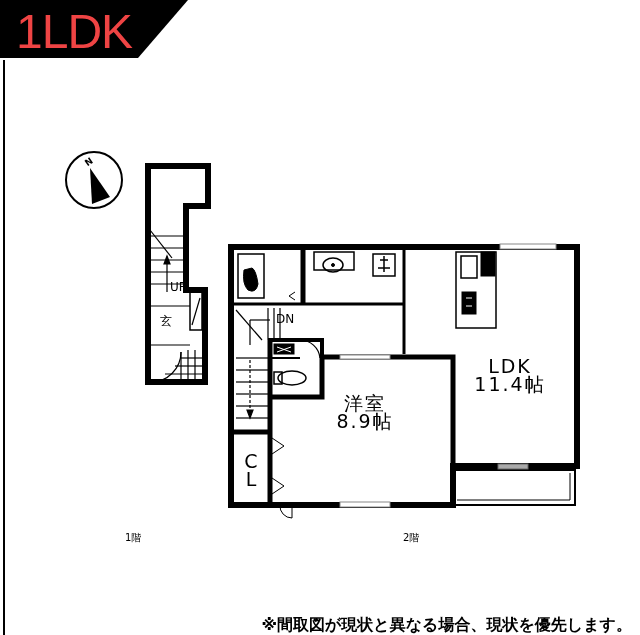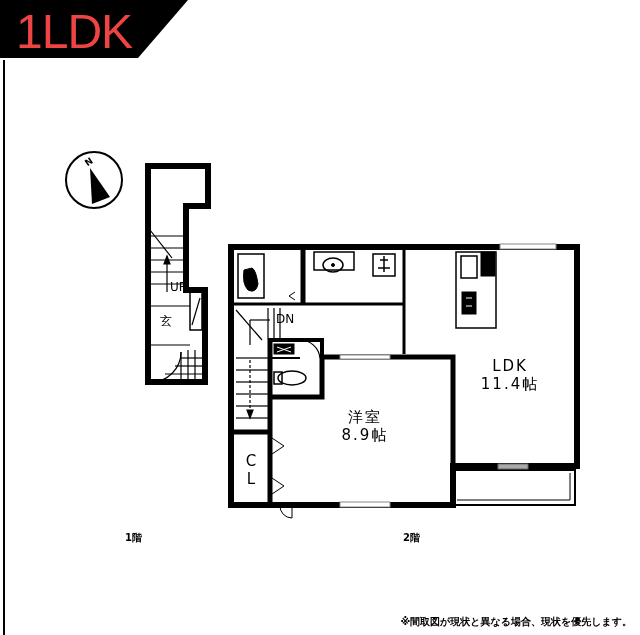--- a/index.html
+++ b/index.html
@@ -5,23 +5,23 @@
   html, body { margin: 0; padding: 0; background: #ffffff; }
   body { width: 640px; height: 635px; position: relative; overflow: hidden;
          font-family: "DejaVu Sans", sans-serif; color: #000; }
   .title-banner { position: absolute; left: 0; top: 0; width: 190px; height: 66px; }
   .title-banner svg { position: absolute; left: 0; top: 0; }
   .title-text { position: absolute; left: 16px; top: 4px; font-family: "Liberation Sans", sans-serif;
                 font-size: 48px; color: #ef4444; letter-spacing: -1px; line-height: 56px; }
   .left-rule { position: absolute; left: 3px; top: 60px; width: 2px; height: 575px; background: #000; }
   .plan { position: absolute; left: 0; top: 0; }
   .label { position: absolute; font-family: "DejaVu Sans", sans-serif; color: #000; white-space: nowrap; }
-  .room-label { font-size: 15px; line-height: 18px; text-align: center; letter-spacing: 2px; }
-  .floor-label { font-size: 10px; font-weight: bold; }
-  .note { position: absolute; right: 8px; top: 615px; font-size: 10px; font-weight: bold;
+  .room-label { font-size: 19px; line-height: 18px; text-align: center; letter-spacing: 2px; }
+  .floor-label { font-size: 10px; font-weight: normal; }
+  .note { position: absolute; right: 8px; top: 615px; font-size: 16px; font-weight: bold;
           letter-spacing: 0px; font-family: "DejaVu Sans", sans-serif; }
   .small { font-size: 12px; }
 </style>
 </head>
 <body>
 
 <div class="title-banner">
   <svg width="190" height="66" viewBox="0 0 190 66">
     <polygon points="0,0 188,0 138,58 0,58" fill="#000"></polygon>
   </svg>
@@ -146,21 +146,21 @@
 <div class="label small" style="left:160px; top:280px;margin-left:10px;">UP</div>
 <div class="label small" style="left:160px; top:313px;">玄</div>
 
 <div class="label small" style="left:276px; top:312px;text-align:right;">DN</div>
 
 <div class="label room-label" style="left:470px; top:357px; width:80px;">
   <div>LDK</div>
   <div>11.4帖</div>
 </div>
 
-<div class="label room-label" style="left:320px; top:408px; width:90px;">
+<div class="label room-label" style="left:320px; top:394px; width:90px;">
   <div>洋室</div>
   <div>8.9帖</div>
 </div>
 
 <div class="label room-label" style="left:240px; top:452px; width:24px;">
   <div>C</div>
   <div>L</div>
 </div>
 
 <div class="label floor-label" style="left:125px; top:531px;">1階</div>

